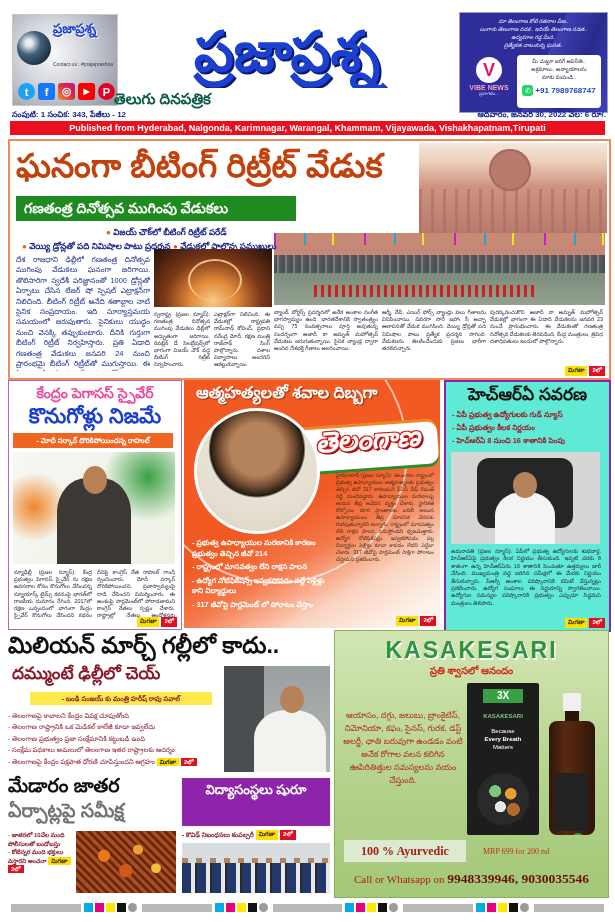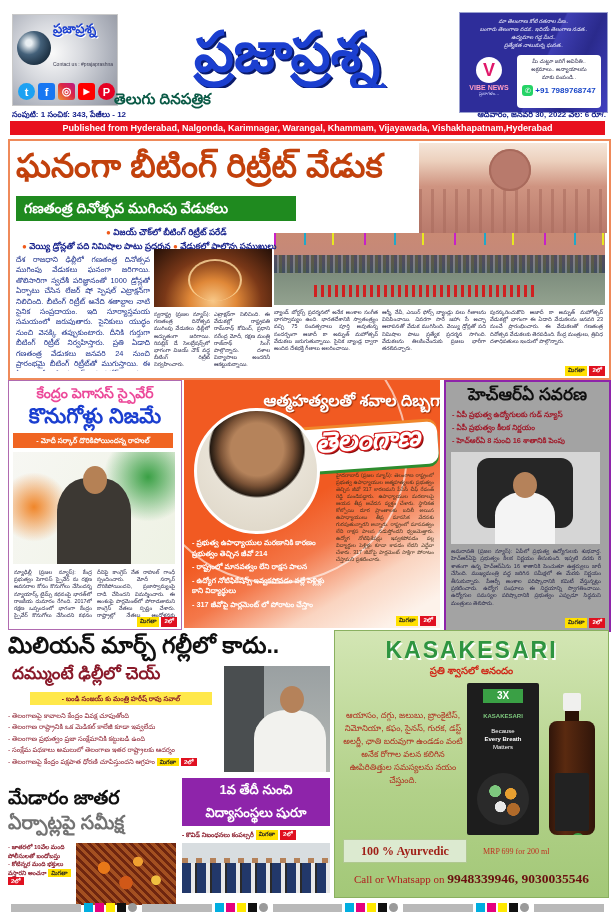--- a/index.html
+++ b/index.html
@@ -105,36 +105,36 @@
     background:#3c3833;}
   .rahul-face{position:absolute;left:70px;top:14px;width:24px;height:28px;border-radius:50%;background:#b58155;}
   .peg-col{top:188px;height:50px;width:78px;font-size:5.4px;line-height:7.2px;color:#2a2a4a;text-align:justify;}
   .pc1{left:5px;} .pc2{left:88px;}
 
   
   .tel{left:184px;top:380px;width:256px;height:248px;
     background:linear-gradient(150deg,#f15a22 48%,#f4784a 62%,#fad4c0 78%,#fdf2ea 92%);}
   .tel-arc{position:absolute;left:-40px;top:-60px;width:260px;height:260px;border-radius:50%;
     border:2px solid rgba(255,255,255,.6);}
-  .tel-headline{left:5px;top:4px;width:100%;text-align:right;font-size:16px;font-weight:bold;color:#fff;
-    text-shadow:1px 1px 1px #9a2d08;white-space:nowrap;margin-top:8px;}
+  .tel-headline{left:12px;top:4px;width:100%;text-align:left;font-size:16px;font-weight:bold;color:#fff;
+    text-shadow:1px 1px 1px #9a2d08;white-space:nowrap;}
   .tel-band{left:112px;top:46px;width:142px;height:42px;background:#fff;border-radius:10px;
     transform:rotate(-4deg);box-shadow:0 3px 0 #2e8c2e,0 -3px 0 #f0862a;}
   .tel-fancy{left:114px;top:44px;width:140px;text-align:center;font-size:28px;font-weight:bold;
     font-style:italic;color:#fff;transform:rotate(-4deg);white-space:nowrap;
     text-shadow:-1px -1px 0 #d41c1c,1px -1px 0 #d41c1c,-1px 1px 0 #d41c1c,1px 1px 0 #d41c1c,2px 2px 0 #8a0f0f;}
   .revanth-circle{left:10px;top:28px;width:120px;height:120px;border-radius:50%;border:3px solid #fff;
     background:radial-gradient(circle at 50% 32%,#b5835b 0 26%,#7a5236 36%,#241a12 46%,#e8e2d6 48%,#dcd4c4 100%);}
   .tel-bullets{left:8px;top:158px;width:138px;color:#fff;font-size:7.3px;line-height:10.6px;font-weight:bold;}
   .tel-bullets div{margin-bottom:3px;}
   .tel-body{left:152px;top:92px;width:98px;height:150px;font-size:5.2px;line-height:7px;
     color:#41321f;text-align:justify;}
 
   
-  .hra{left:444px;top:380px;width:163px;height:248px;border:2px solid #8e24aa;background:#a3a3a3;}
+  .hra{left:444px;top:380px;width:163px;height:248px;border:2px solid #8e24aa;background:#5eead4;}
   .hra-headline{left:0;top:3px;width:100%;text-align:center;font-size:17px;font-weight:bold;color:#101010;white-space:nowrap;}
   .hra-bullets{left:6px;top:26px;width:150px;color:#a01828;font-size:7.4px;font-weight:bold;line-height:13px;}
   .jagan-photo{left:5px;top:70px;width:149px;height:92px;background:#d6d6d6;}
   .jagan-chair{position:absolute;left:26px;top:6px;width:96px;height:70px;border-radius:12px;background:#262626;}
   .jagan-shirt{position:absolute;left:44px;top:40px;width:60px;height:52px;border-radius:45% 45% 0 0;background:#f4f4f4;}
   .jagan-face{position:absolute;left:62px;top:20px;width:24px;height:26px;border-radius:50%;background:#b5825a;}
   .hra-body{left:5px;top:166px;width:150px;height:76px;font-size:5.5px;line-height:7.4px;
     color:#2a2a4a;text-align:justify;}
 
   
@@ -144,21 +144,21 @@
   .mil-strap{left:22px;top:60px;width:182px;height:13px;background:#ffe84a;color:#8a1a2a;
     font-size:6.8px;font-weight:bold;line-height:13px;text-align:center;}
   .mil-bullets{left:0;top:78px;width:214px;color:#8a1a2a;font-size:6.7px;line-height:11.4px;}
   .harish-photo{left:216px;top:34px;width:106px;height:106px;
     background:linear-gradient(180deg,#9aa0a2 0%,#b4b8b4 100%);}
   .harish-dark{position:absolute;left:0;top:0;width:40px;height:100%;background:#4a4e50;}
   .harish-shirt{position:absolute;left:30px;top:44px;width:72px;height:62px;border-radius:45% 45% 0 0;background:#f2f2ee;}
   .harish-face{position:absolute;left:56px;top:20px;width:24px;height:27px;border-radius:50%;background:#b5825a;}
 
   
-  .med{left:8px;top:775px;width:170px;height:120px;background:#fff;margin-top:12px;}
+  .med{left:8px;top:775px;width:170px;height:120px;background:#fff;}
   .med-h1{left:0;top:0;font-size:19px;font-weight:bold;color:#101010;white-space:nowrap;width:170px;}
   .med-h2{left:0;top:25px;font-size:19px;font-weight:bold;color:#737373;white-space:nowrap;width:170px;}
   .med-bullets{left:0;top:56px;width:64px;color:#8a1a2a;font-size:6px;line-height:8.6px;font-weight:bold;}
   .jatara-photo{left:68px;top:56px;width:100px;height:62px;background:#7a2a12;
     background-image:radial-gradient(circle at 28% 40%,#e87818 7%,transparent 8%),
       radial-gradient(circle at 62% 30%,#f0a030 6%,transparent 7%),
       radial-gradient(circle at 50% 64%,#d05818 10%,transparent 11%),
       radial-gradient(circle at 80% 60%,#f0c040 5%,transparent 6%),
       repeating-linear-gradient(45deg,rgba(240,150,60,.35) 0 3px,rgba(90,30,10,.35) 3px 6px);}
 
@@ -252,21 +252,21 @@
       <div>మాకు పంపండి..</div>
       <div class="wa-row">
         <span class="wa-icon">✆</span>
         <span class="adv-phone">+91 7989768747</span>
       </div>
     </div>
   </div>
 
   <div class="abs issue-line">సంపుటి: 1 సంచిక: 343, పేజీలు - 12</div>
   <div class="abs date-line">ఆదివారం, జనవరి 30, 2022  వెల: 6 రూ/.</div>
-  <div class="abs pub-bar">Published from Hyderabad, Nalgonda, Karimnagar, Warangal, Khammam, Vijayawada, Vishakhapatnam,Hyderabad</div>
+  <div class="abs pub-bar">Published from Hyderabad, Nalgonda, Karimnagar, Warangal, Khammam, Vijayawada, Vishakhapatnam,Tirupati</div>
 
   <section class="abs lead">
     <div class="abs building-photo">
       <div class="building-dome"></div>
       <div class="building-cols"></div>
     </div>
     <div class="abs parade-photo">
       <div class="parade-flags"></div>
       <div class="parade-crowd"></div>
       <div class="parade-band"></div>
@@ -385,21 +385,20 @@
         <span>- కోటిన్నర మంది భక్తులు వస్తారని అంచనా</span>
         <span class="tag-y">మిగతా</span>
         <span class="tag-r">2లో</span>
       </div>
     </div>
     <div class="abs jatara-photo"></div>
   </section>
 
   <section class="abs sch">
     <div class="abs sch-box">
-      <div>1వ తేదీ నుంచి</div>
       <div>విద్యాసంస్థలు షురూ</div>
     </div>
     <div class="abs sch-strap">
       <span>- కొవిడ్ నిబంధనలు కంపల్సరీ</span>
       <span class="tag-y">మిగతా</span>
       <span class="tag-r">2లో</span>
     </div>
     <div class="abs school-photo">
       <div class="school-heads"></div>
       <div class="school-kids"></div>

